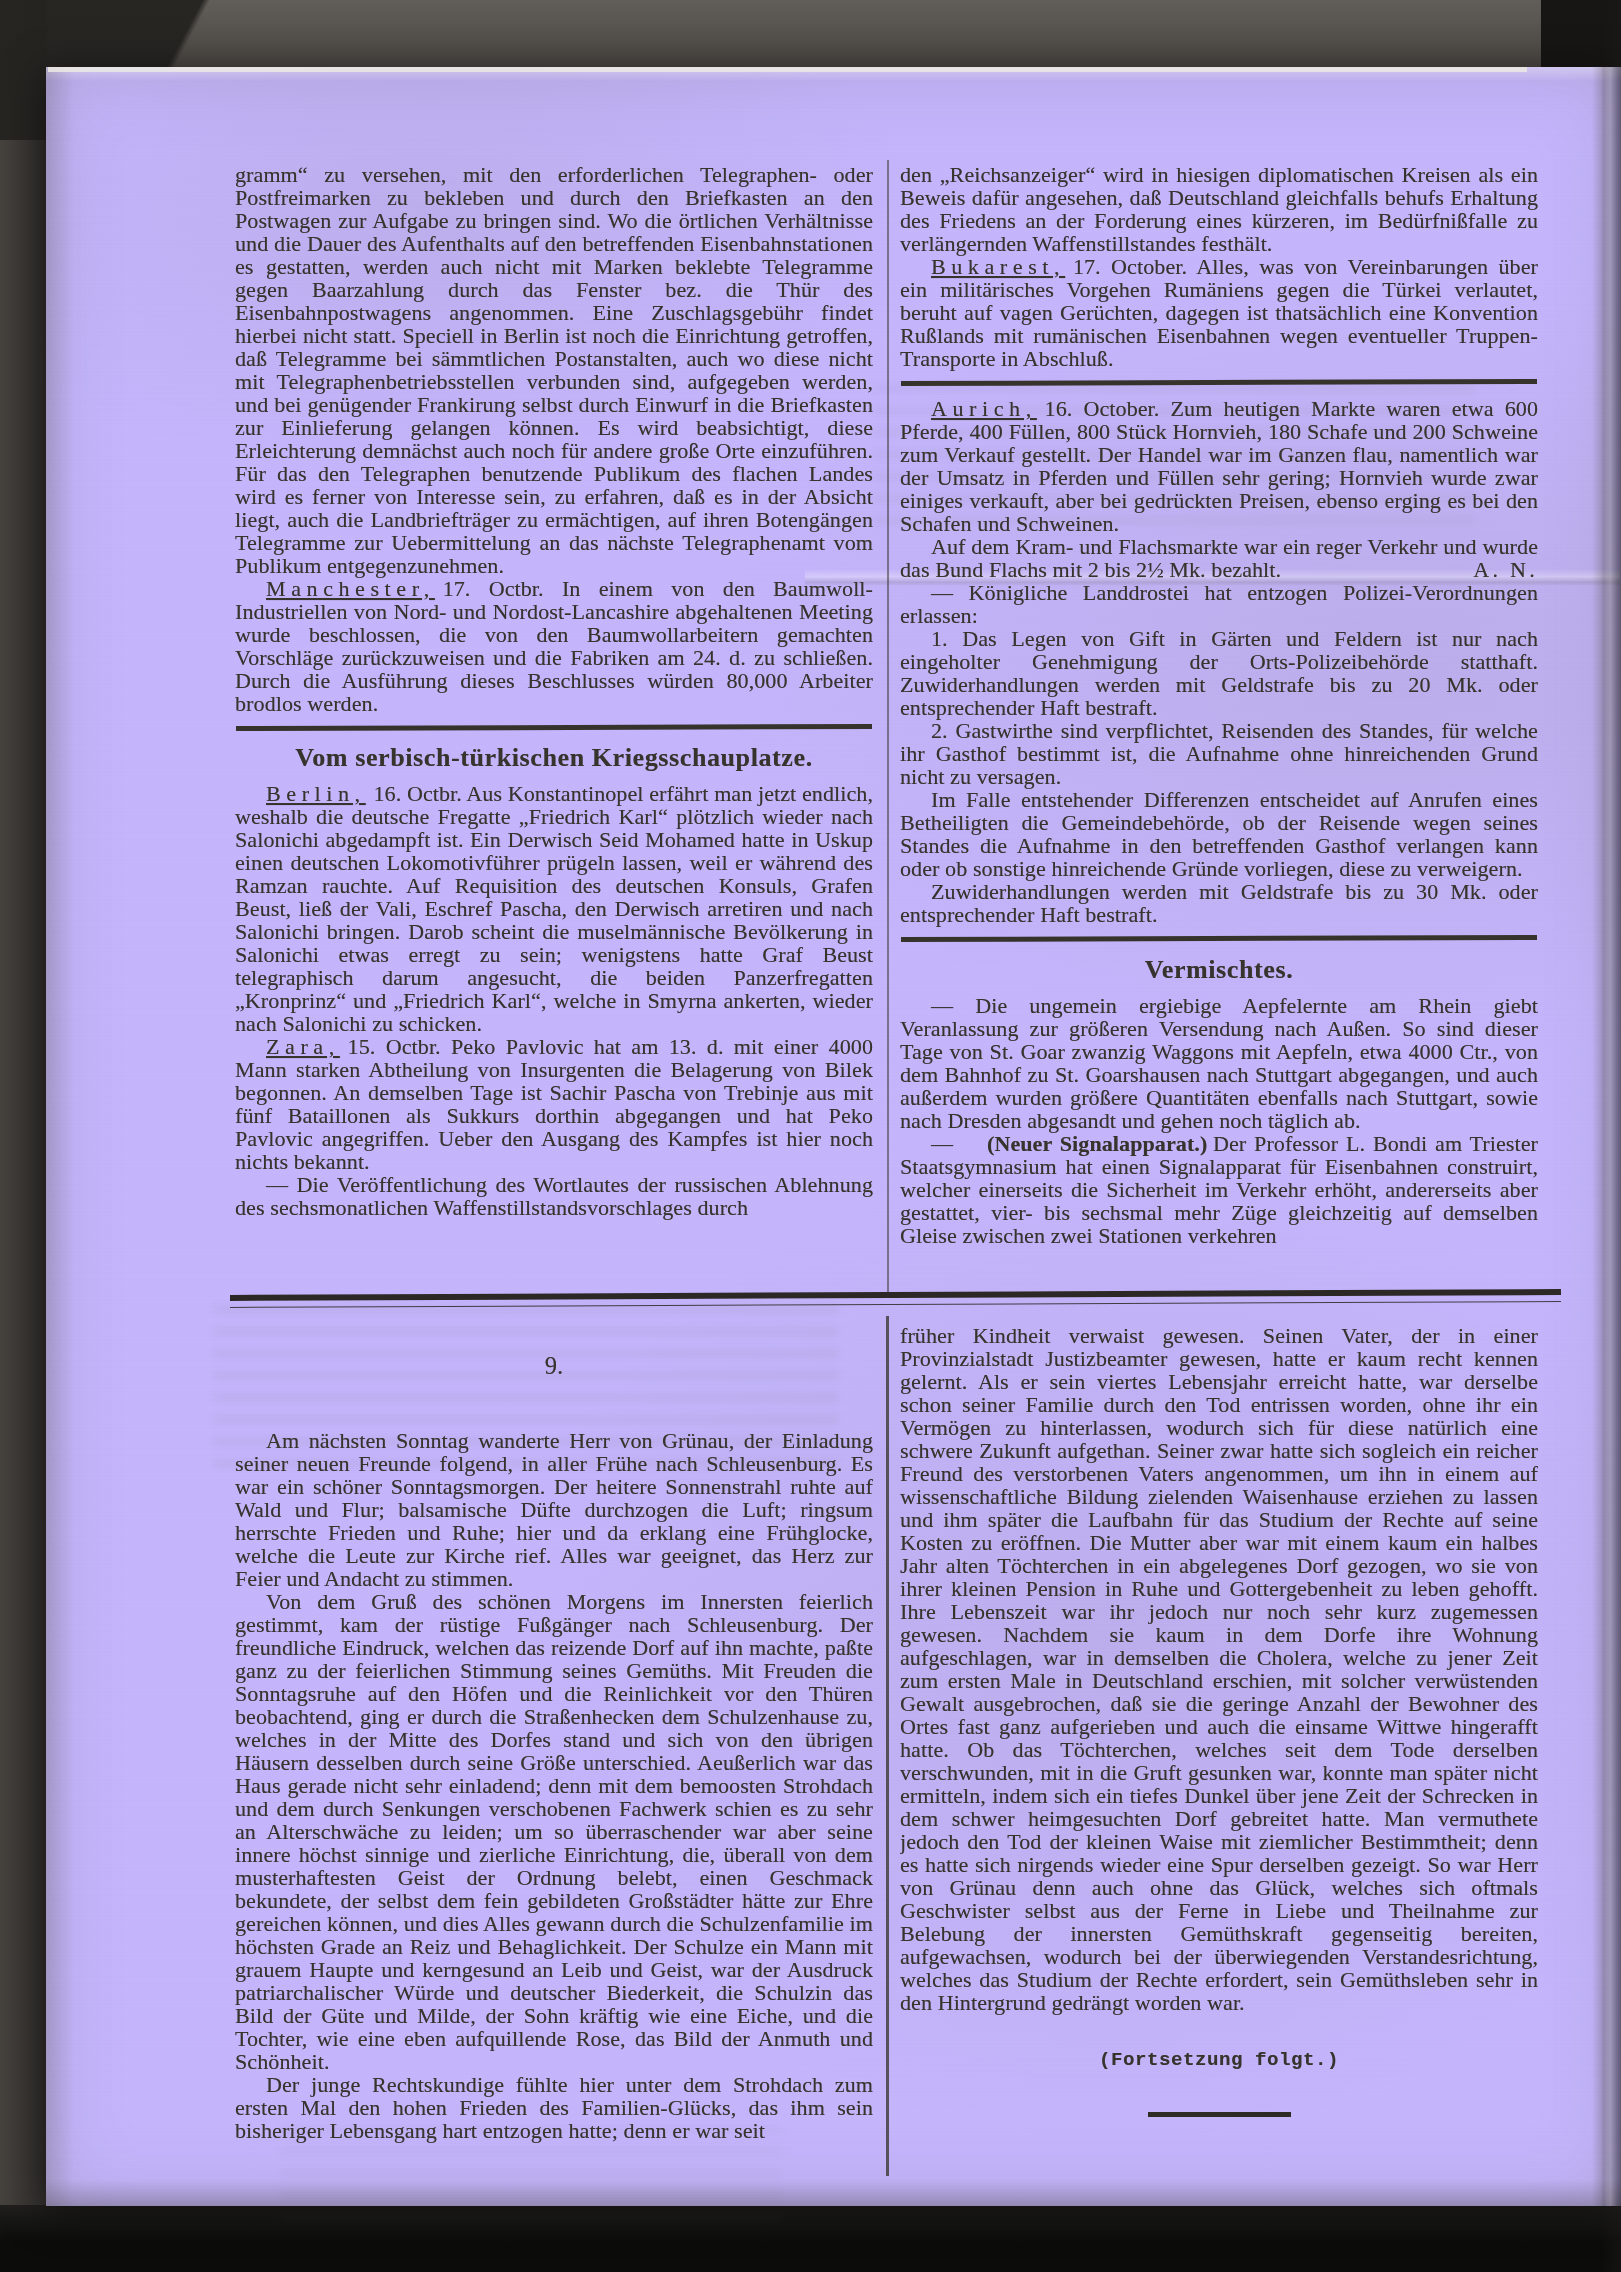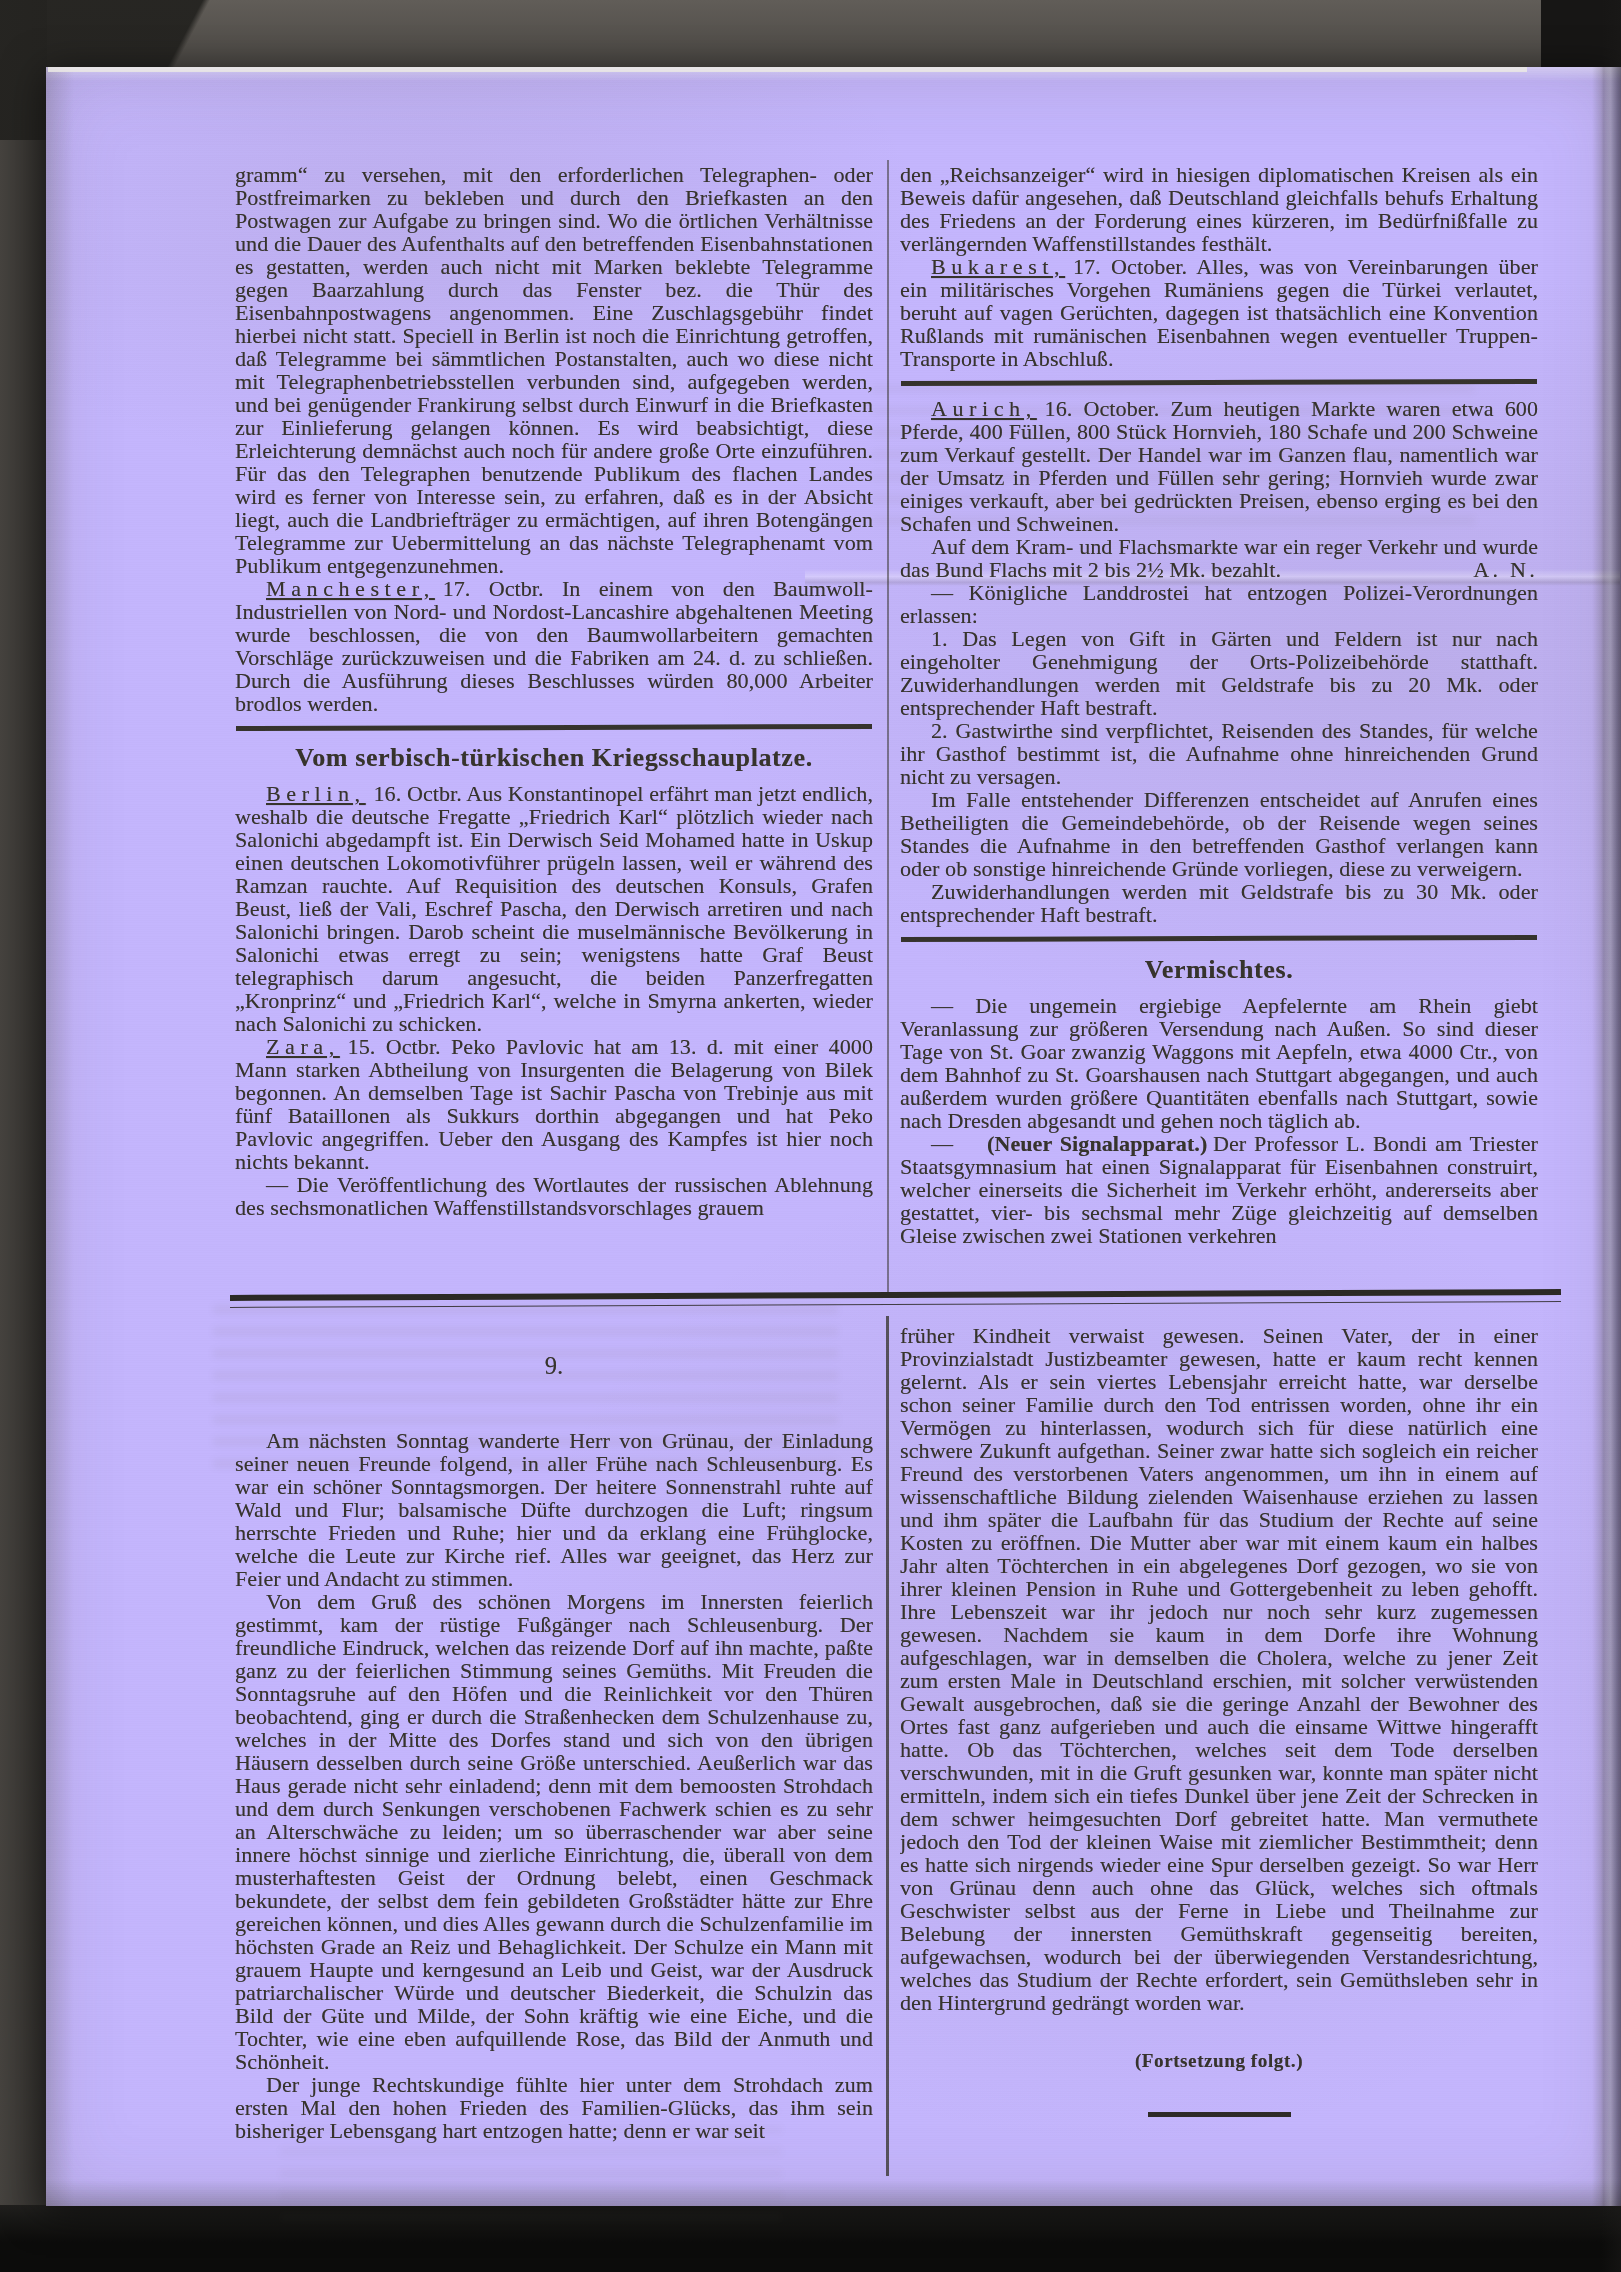--- a/index.html
+++ b/index.html
@@ -53,21 +53,21 @@
   .feuil-right{left:854px;top:1257px;width:638px;height:874px;}
   .para{margin:0;text-indent:31px;}
   .para.noindent{text-indent:0;}
   .dateline{letter-spacing:5.6px;margin-right:7.8px;text-decoration:underline;}
   .bold{font-weight:700;margin-right:5.6px;margin-left:26px;}
   .sig{float:right;letter-spacing:3.3px;}
   .section-rule{height:5px;background:#35322c;margin:10px 1.1px 12.3px;transform:rotate(-0.2deg);}
   .section-heading{font-size:26px;line-height:31px;font-weight:700;text-align:center;
     letter-spacing:0.6px;margin:1.1px 0 9px;text-indent:0;}
   .chapter-num{font-size:24.6px;text-align:center;margin:30px 0 52px;text-indent:0;}
-  .continuation{font-size:19px;font-weight:700;text-align:center;margin-top:35px;letter-spacing:0.6px;}
+  .continuation{font-size:19px;font-weight:700;text-align:center;margin-top:35px;letter-spacing:0.6px;font-family:Liberation Mono, monospace;}
   .end-rule{width:143px;height:5px;background:#2d2a26;margin:40px auto 0;}
 
   
   .divider{position:absolute;background:#3a3732;}
   .div-news{left:841px;top:93px;width:1.7px;height:1133px;opacity:.55;}
   .div-feuil{left:840px;top:1249px;width:2.8px;height:860px;opacity:.8;}
   .grand-rule{position:absolute;left:184px;top:1225px;width:1331px;transform:rotate(-0.25deg);}
   .grand-rule .a{height:6.1px;background:#2a2824;}
   .grand-rule .b{height:1.7px;background:#2a2824;margin-top:5.6px;opacity:.85;}
 </style>
@@ -89,21 +89,21 @@
     <div class="smudge s2"></div>
     <div class="smudge s3"></div>
 
     <div class="col news-left">
       <p class="para noindent"><span>gramm“ zu versehen, mit den erforderlichen Telegraphen- oder Postfreimarken zu bekleben und durch den Briefkasten an den Postwagen zur Aufgabe zu bringen sind. Wo die örtlichen Verhältnisse und die Dauer des Aufenthalts auf den betreffenden Eisenbahnstationen es gestatten, werden auch nicht mit Marken beklebte Telegramme gegen Baarzahlung durch das Fenster bez. die Thür des Eisenbahnpostwagens angenommen. Eine Zuschlagsgebühr findet hierbei nicht statt. Speciell in Berlin ist noch die Einrichtung getroffen, daß Telegramme bei sämmtlichen Postanstalten, auch wo diese nicht mit Telegraphenbetriebsstellen verbunden sind, aufgegeben werden, und bei genügender Frankirung selbst durch Einwurf in die Briefkasten zur Einlieferung gelangen können. Es wird beabsichtigt, diese Erleichterung demnächst auch noch für andere große Orte einzuführen. Für das den Telegraphen benutzende Publikum des flachen Landes wird es ferner von Interesse sein, zu erfahren, daß es in der Absicht liegt, auch die Landbriefträger zu ermächtigen, auf ihren Botengängen Telegramme zur Uebermittelung an das nächste Telegraphenamt vom Publikum entgegenzunehmen.</span></p>
       <p class="para"><span class="dateline">Manchester,</span><span>17. Octbr. In einem von den Baumwoll-Industriellen von Nord- und Nordost-Lancashire abgehaltenen Meeting wurde beschlossen, die von den Baumwollarbeitern gemachten Vorschläge zurückzuweisen und die Fabriken am 24. d. zu schließen. Durch die Ausführung dieses Beschlusses würden 80,000 Arbeiter brodlos werden.</span></p>
       <div class="section-rule"></div>
       <h2 class="section-heading">Vom serbisch-türkischen Kriegsschauplatze.</h2>
       <p class="para"><span class="dateline">Berlin,</span><span>16. Octbr. Aus Konstantinopel erfährt man jetzt endlich, weshalb die deutsche Fregatte „Friedrich Karl“ plötzlich wieder nach Salonichi abgedampft ist. Ein Derwisch Seid Mohamed hatte in Uskup einen deutschen Lokomotivführer prügeln lassen, weil er während des Ramzan rauchte. Auf Requisition des deutschen Konsuls, Grafen Beust, ließ der Vali, Eschref Pascha, den Derwisch arretiren und nach Salonichi bringen. Darob scheint die muselmännische Bevölkerung in Salonichi etwas erregt zu sein; wenigstens hatte Graf Beust telegraphisch darum angesucht, die beiden Panzerfregatten „Kronprinz“ und „Friedrich Karl“, welche in Smyrna ankerten, wieder nach Salonichi zu schicken.</span></p>
       <p class="para"><span class="dateline">Zara,</span><span>15. Octbr. Peko Pavlovic hat am 13. d. mit einer 4000 Mann starken Abtheilung von Insurgenten die Belagerung von Bilek begonnen. An demselben Tage ist Sachir Pascha von Trebinje aus mit fünf Bataillonen als Sukkurs dorthin abgegangen und hat Peko Pavlovic angegriffen. Ueber den Ausgang des Kampfes ist hier noch nichts bekannt.</span></p>
-      <p class="para"><span>— Die Veröffentlichung des Wortlautes der russischen Ablehnung des sechsmonatlichen Waffenstillstandsvorschlages grauem</span></p>
+      <p class="para"><span>— Die Veröffentlichung des Wortlautes der russischen Ablehnung des sechsmonatlichen Waffenstillstandsvorschlages durch</span></p>
     </div>
 
     <div class="col news-right">
       <p class="para noindent"><span>den „Reichsanzeiger“ wird in hiesigen diplomatischen Kreisen als ein Beweis dafür angesehen, daß Deutschland gleichfalls behufs Erhaltung des Friedens an der Forderung eines kürzeren, im Bedürfnißfalle zu verlängernden Waffenstillstandes festhält.</span></p>
       <p class="para"><span class="dateline">Bukarest,</span><span>17. October. Alles, was von Vereinbarungen über ein militärisches Vorgehen Rumäniens gegen die Türkei verlautet, beruht auf vagen Gerüchten, dagegen ist thatsächlich eine Konvention Rußlands mit rumänischen Eisenbahnen wegen eventueller Truppen-Transporte in Abschluß.</span></p>
       <div class="section-rule"></div>
       <p class="para"><span class="dateline">Aurich,</span><span>16. October. Zum heutigen Markte waren etwa 600 Pferde, 400 Füllen, 800 Stück Hornvieh, 180 Schafe und 200 Schweine zum Verkauf gestellt. Der Handel war im Ganzen flau, namentlich war der Umsatz in Pferden und Füllen sehr gering; Hornvieh wurde zwar einiges verkauft, aber bei gedrückten Preisen, ebenso erging es bei den Schafen und Schweinen.</span></p>
       <p class="para"><span>Auf dem Kram- und Flachsmarkte war ein reger Verkehr und wurde das Bund Flachs mit 2 bis 2½ Mk. bezahlt.</span><span class="sig">A. N.</span></p>
       <p class="para"><span>— Königliche Landdrostei hat entzogen Polizei-Verordnungen erlassen:</span></p>
       <p class="para"><span>1. Das Legen von Gift in Gärten und Feldern ist nur nach eingeholter Genehmigung der Orts-Polizeibehörde statthaft. Zuwiderhandlungen werden mit Geldstrafe bis zu 20 Mk. oder entsprechender Haft bestraft.</span></p>

